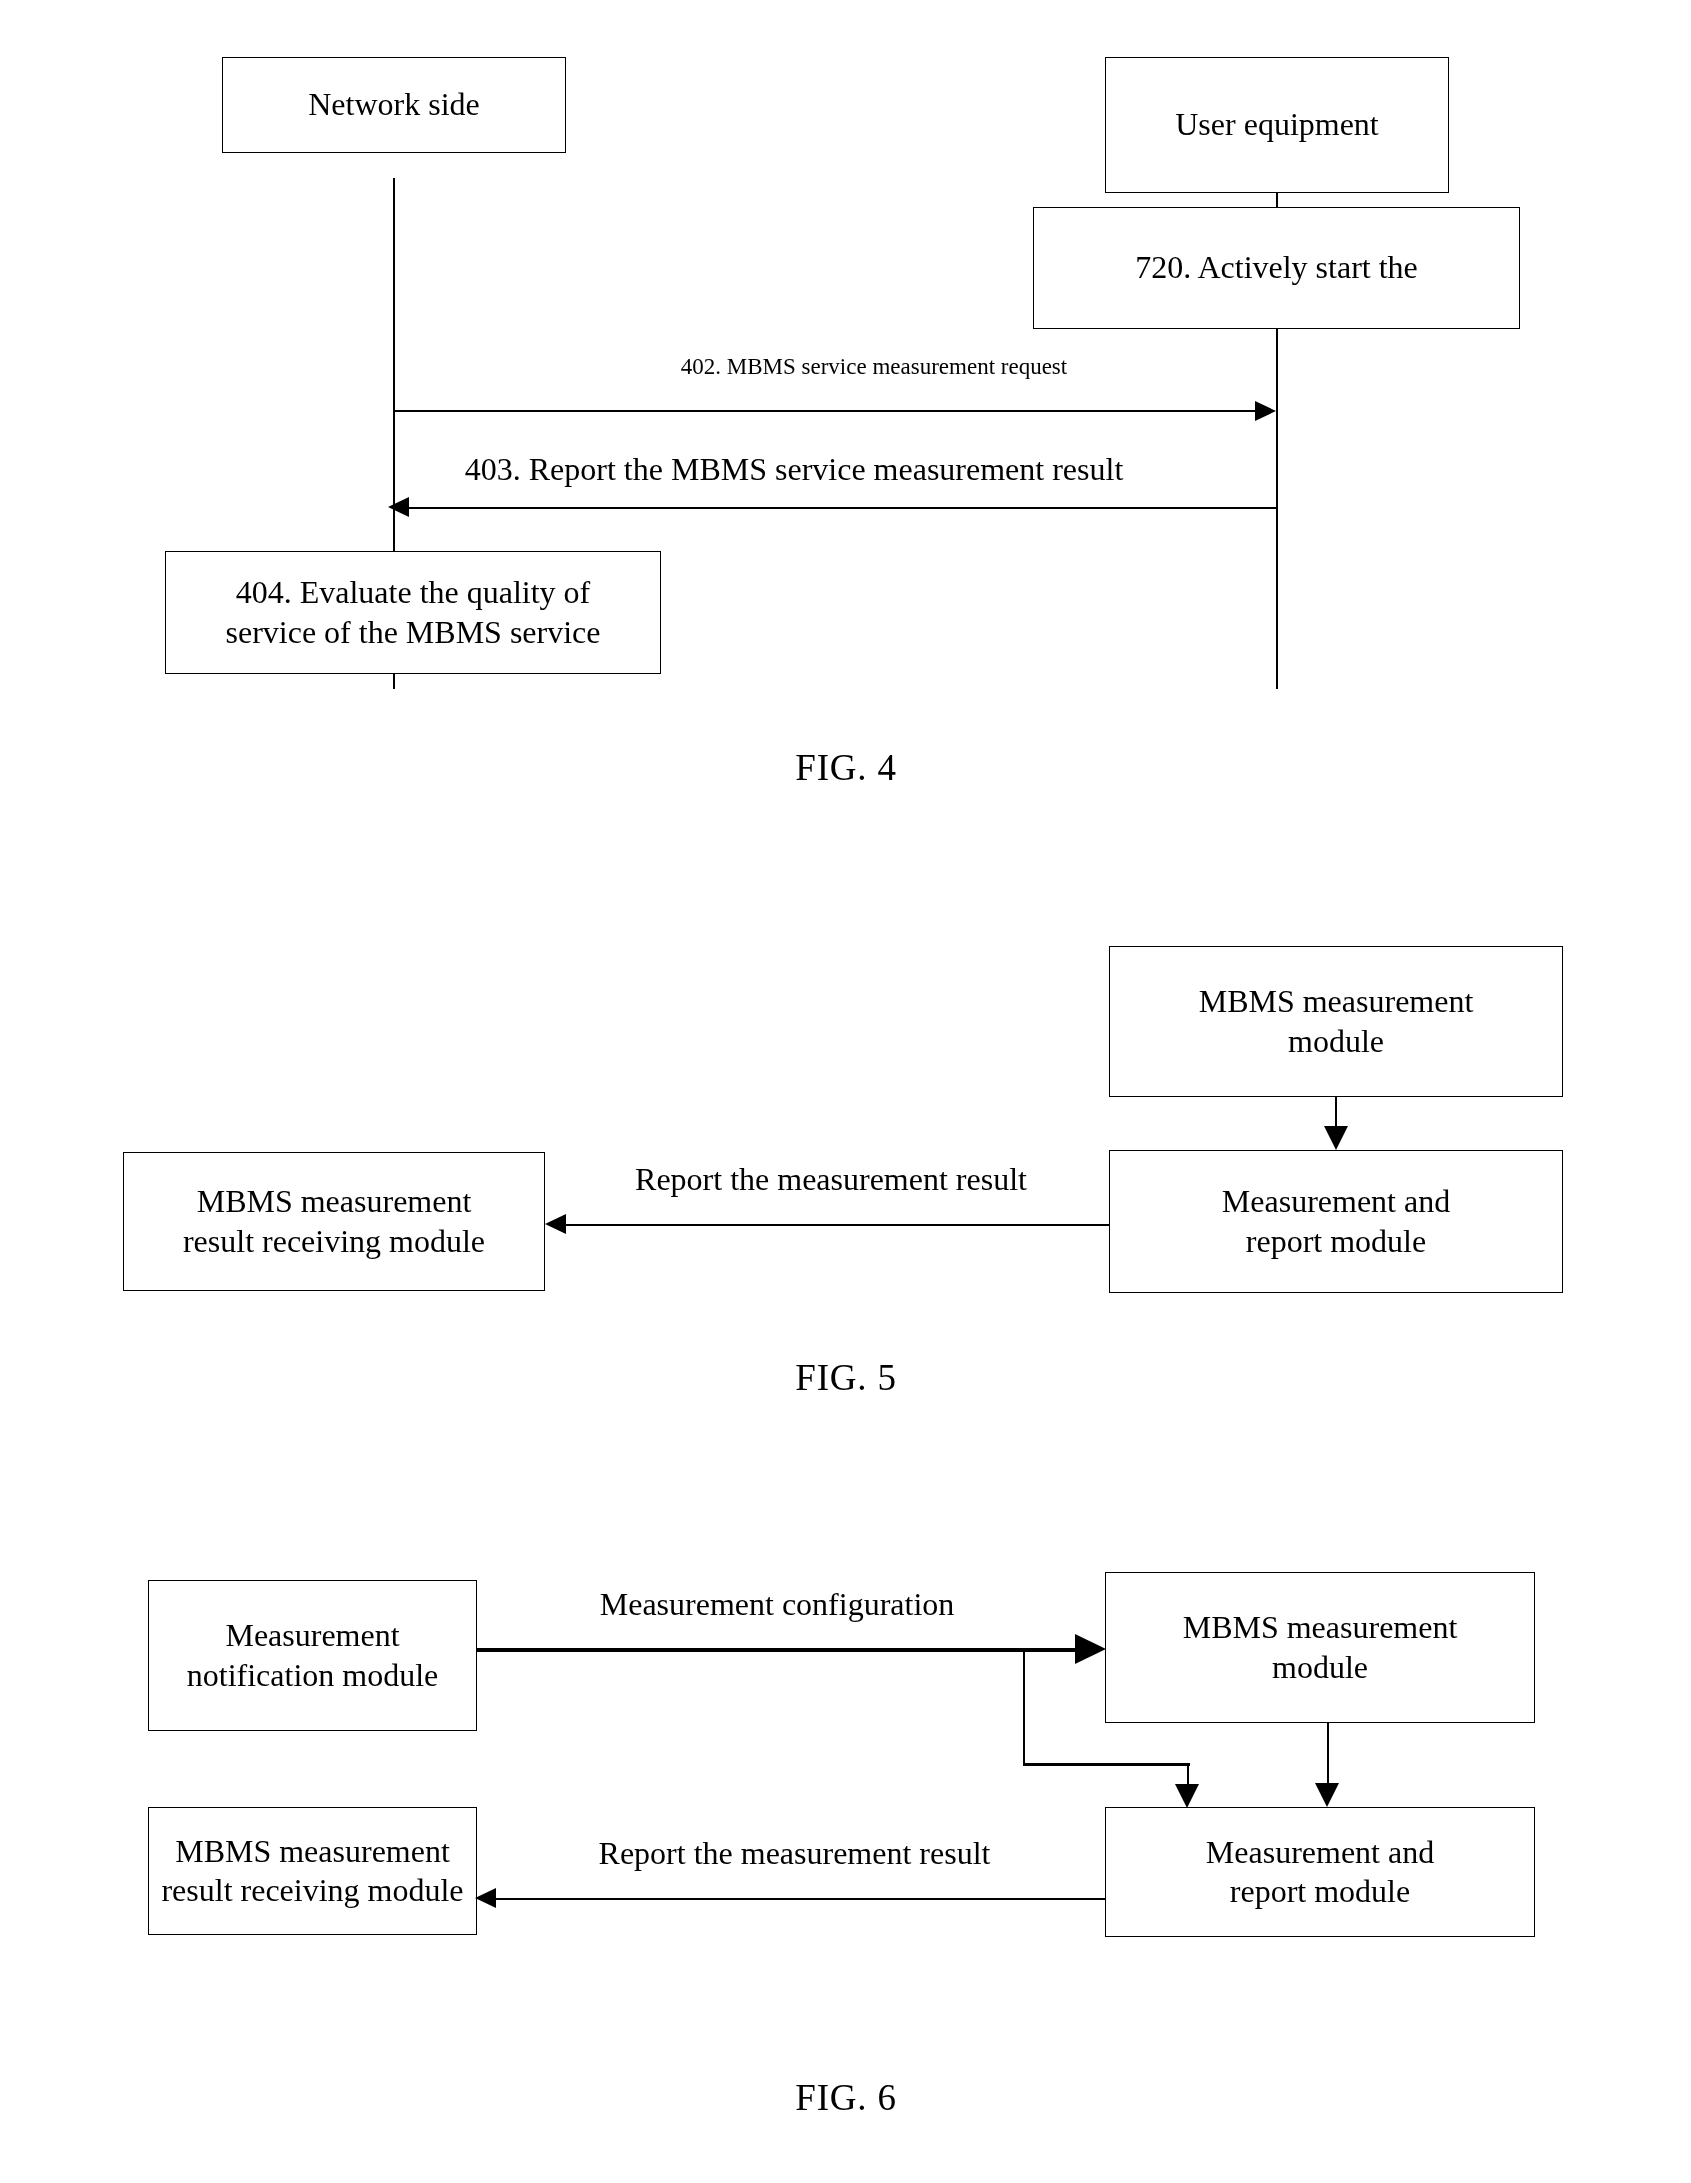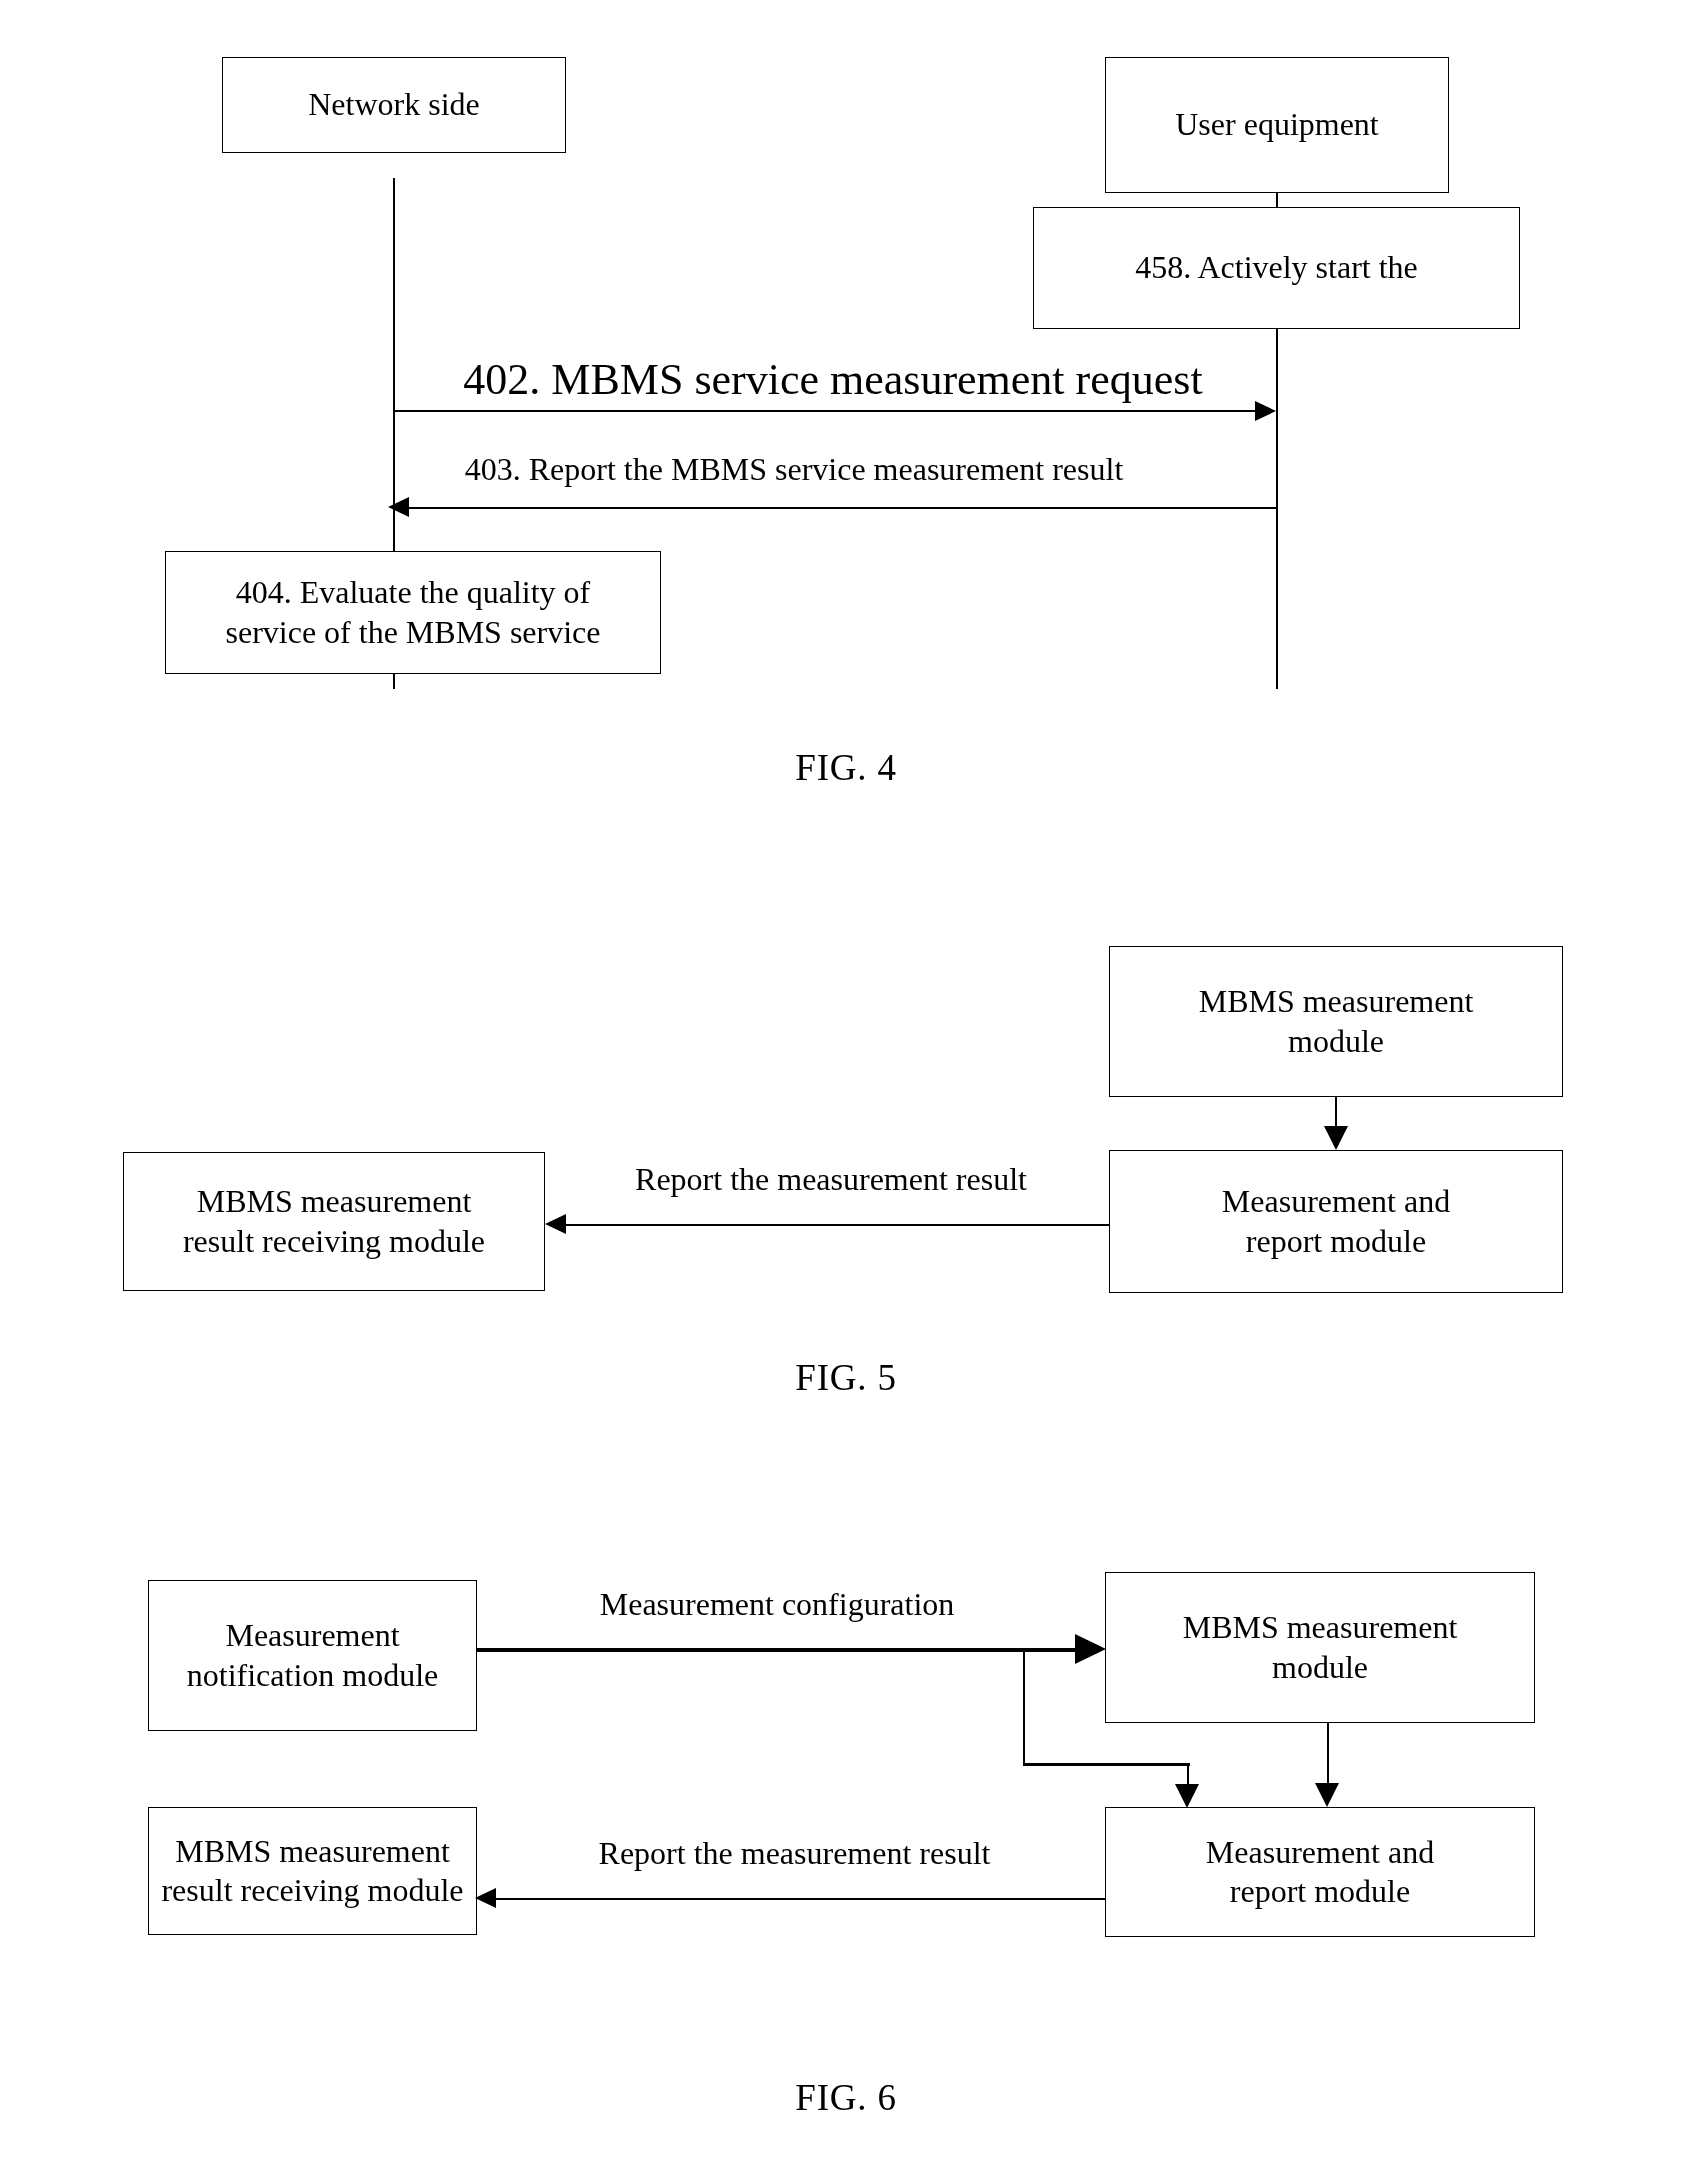--- a/index.html
+++ b/index.html
@@ -100,21 +100,21 @@
   #fig4-user-equipment-box { left: 1105px; top: 57px; width: 344px; height: 136px; font-size: 32px; }
 
   #fig4-lifeline-network { left: 393px; top: 178px; height: 511px; }
   #fig4-lifeline-ue      { left: 1276px; top: 178px; height: 511px; }
 
   #fig4-step401-box { left: 1033px; top: 207px; width: 487px; height: 122px; font-size: 32px; }
   #fig4-step404-box { left: 165px;  top: 551px; width: 496px; height: 123px; font-size: 32px; }
 
   #fig4-arrow402-line { left: 395px; top: 410px; width: 876px; }
   #fig4-arrow402-head { left: 1255px; top: 401px; }
-  #fig4-arrow402-label { left: 395px; top: 354px; width: 876px; font-size: 44px; }
+  #fig4-arrow402-label { left: 395px; top: 354px; width: 876px; font-size: 23px; padding-left: 41px; }
 
   #fig4-arrow403-line { left: 395px; top: 507px; width: 882px; }
   #fig4-arrow403-head { left: 388px; top: 497px; }
   #fig4-arrow403-label { left: 395px; top: 451px; width: 798px; font-size: 32px; }
 
   #fig4-caption { top: 746px; font-family: Liberation Serif, serif; }
 
   
   #fig5-mbms-measurement-module-box { left: 1109px; top: 946px; width: 454px; height: 151px; font-size: 32px; }
   #fig5-measurement-report-module-box { left: 1109px; top: 1150px; width: 454px; height: 143px; font-size: 32px; }
@@ -167,21 +167,21 @@
   <div class="box" id="fig4-network-side-box">
     <span>Network side</span>
   </div>
 
   <div class="box" id="fig4-user-equipment-box">
     <span>User equipment</span>
   </div>
 
   <div class="box" id="fig4-step401-box">
     <span>
-      <span>458. Actively start the</span>
+      <span>720. Actively start the</span>
     </span>
   </div>
 
   <div class="edge-label" id="fig4-arrow402-label">402. MBMS service measurement request</div>
   <div class="hline" id="fig4-arrow402-line"></div>
   <div class="arrow-right" id="fig4-arrow402-head"></div>
 
   <div class="edge-label" id="fig4-arrow403-label">403. Report the MBMS service measurement result</div>
   <div class="hline" id="fig4-arrow403-line"></div>
   <div class="arrow-left" id="fig4-arrow403-head"></div>

